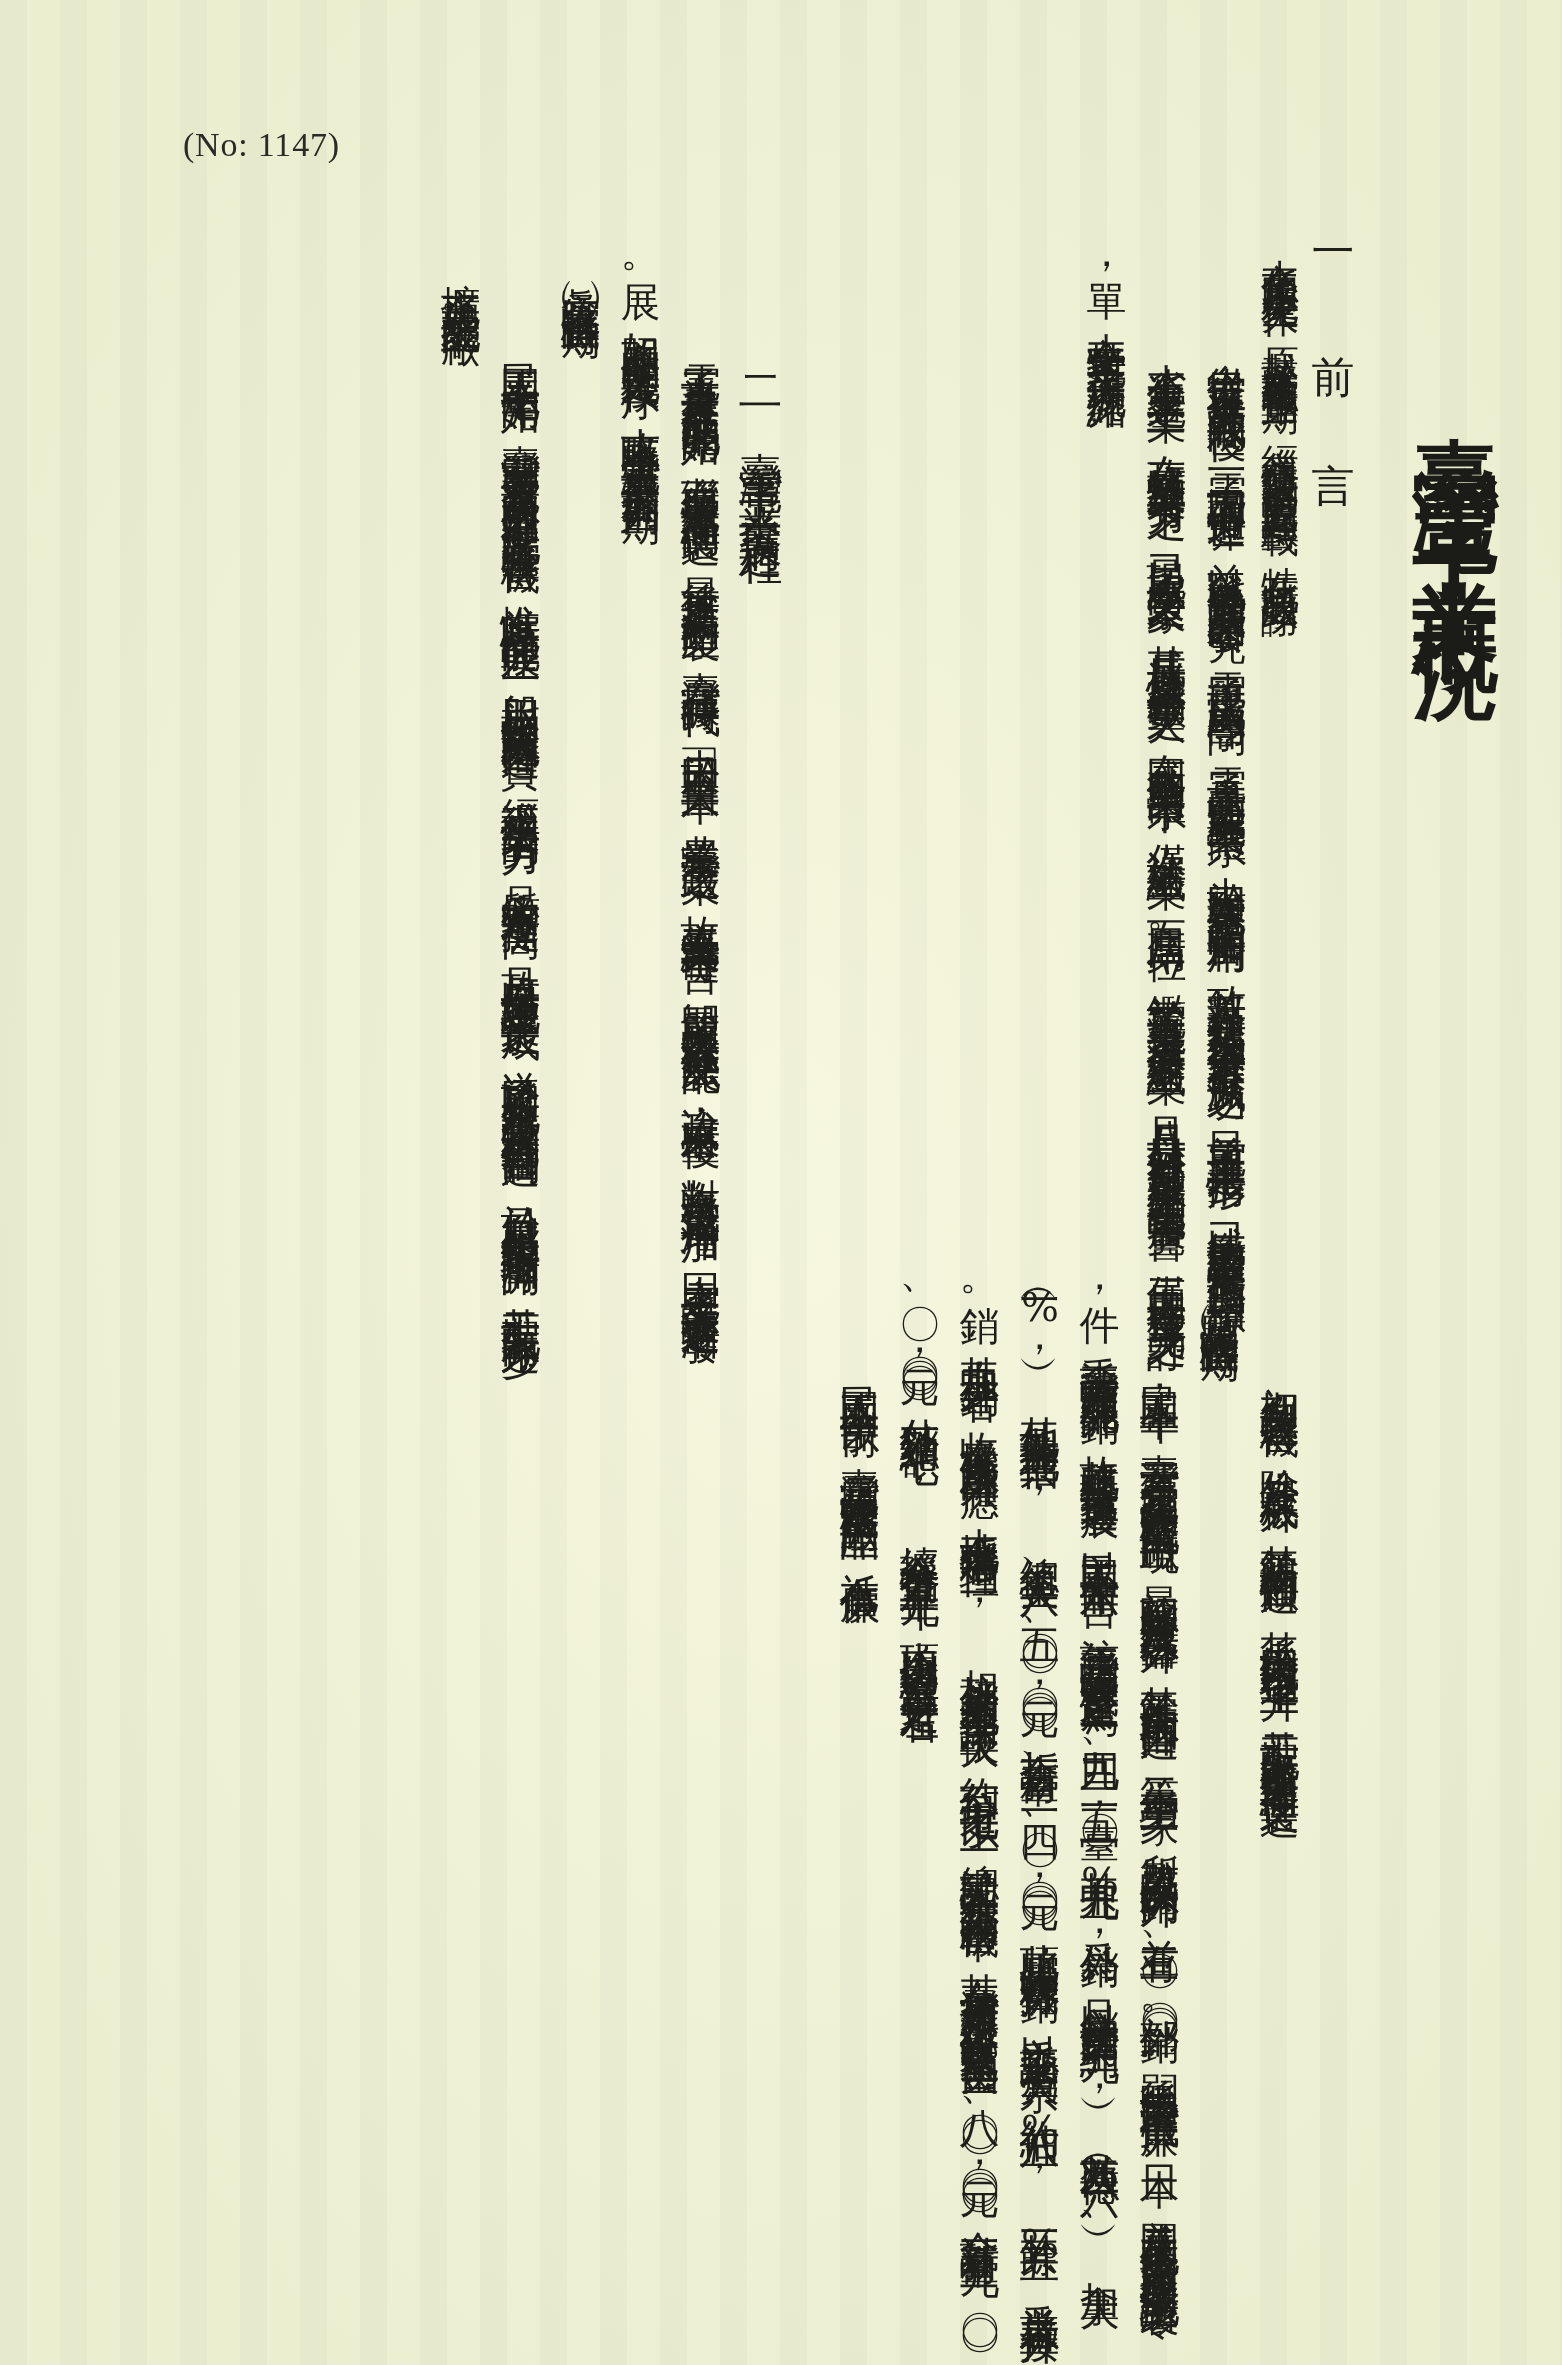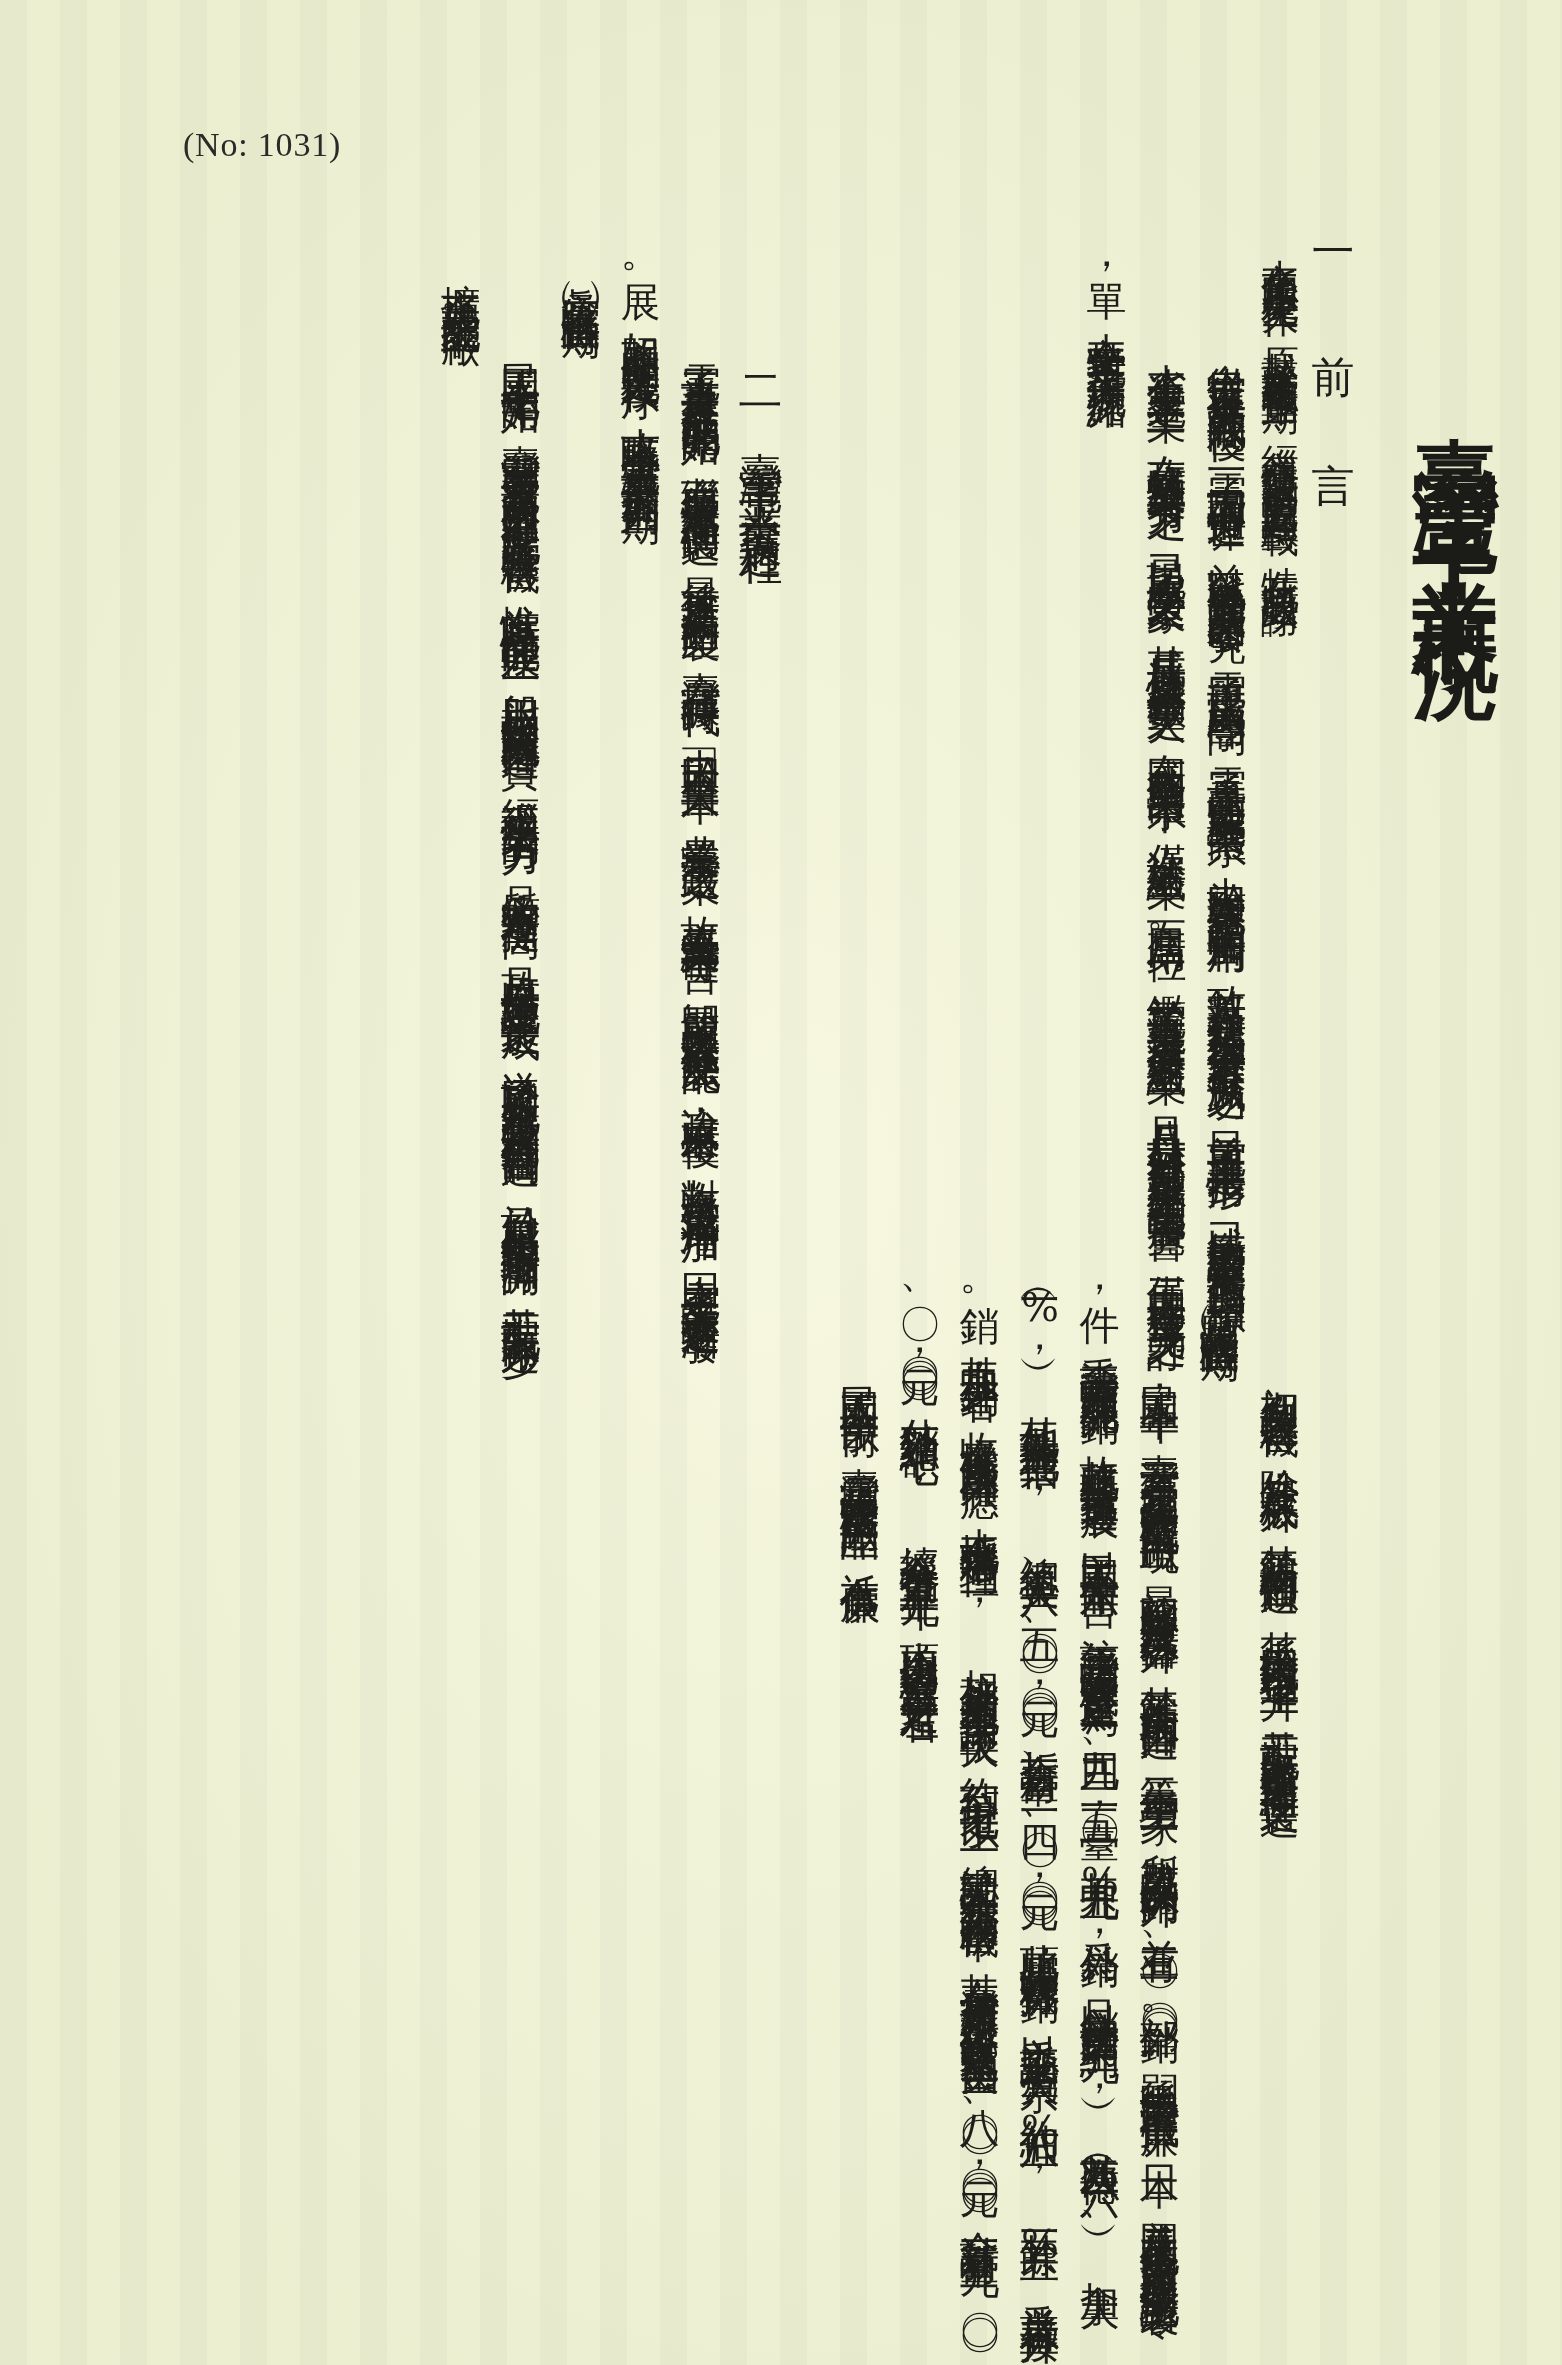--- a/index.html
+++ b/index.html
@@ -65,21 +65,21 @@
       repeating-linear-gradient(90deg, rgba(120,130,110,0.05) 0 27.5px, transparent 27.5px 60px);
     pointer-events: none;
   }
 </style>
 </head>
 <body>
 
 <div class="page">
   <div class="ghost"></div>
 
-  <div class="page-number">(No: 1031)</div>
+  <div class="page-number">(No: 1147)</div>
 
   <h1 class="title" style="margin:0;">臺灣電子工業概況</h1>
 
   <div class="note">本文係賴國慶先生大作，原載於產業金融報導第三期，經商得交通銀行調查研究處之同意轉載，特在此向該處致謝</div>
 
   <div class="sec1-num">一</div>
   <div class="sec1-label">前言</div>
 
   <div class="col-block" id="upper-right">
     <p class="indent">自從雷達在二次世界大戰問世後，電子一詞因而傳遍世界，益以戰後各先進國家之開發研究，電子學已成爲一專門學問。電子產品亦已蔚成龐大工業體系。由於人類對電子產品的善加利用，致其對人類生活福祉及太空發展實有不可磨滅之功。目前電子工業進步情形，已成衡量該國工業發展程度的一項指標。</p>

